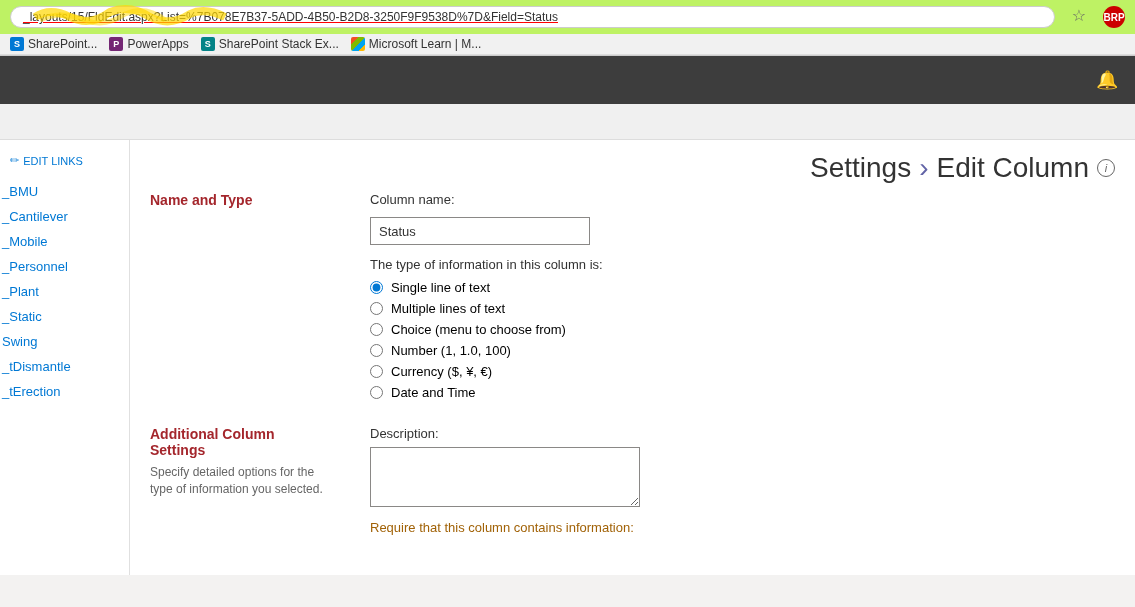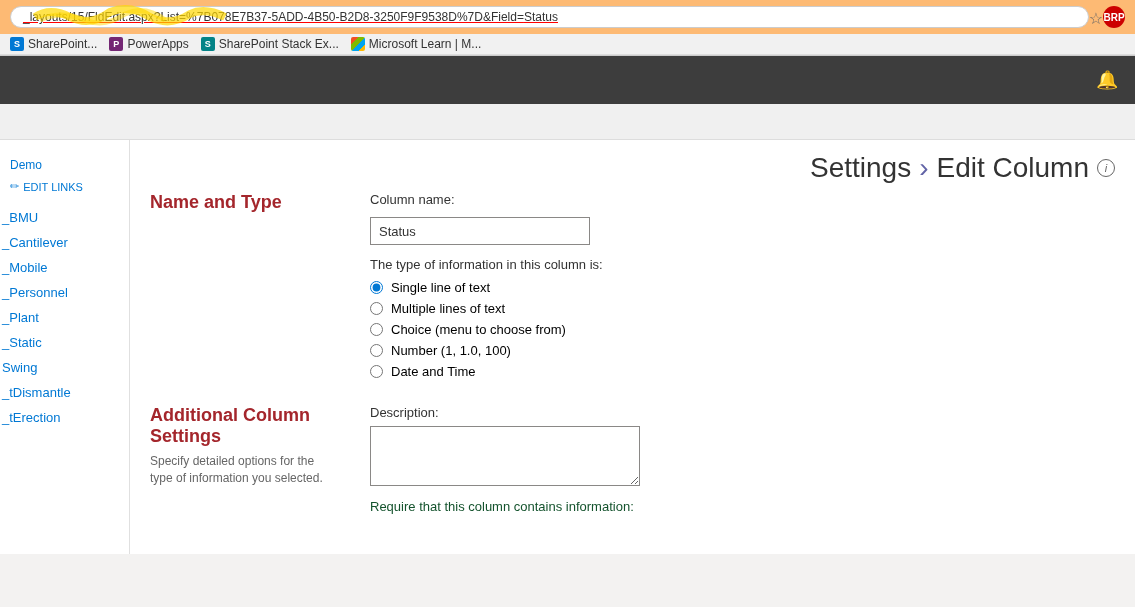--- a/index.html
+++ b/index.html
@@ -5,24 +5,24 @@
     * { box-sizing: border-box; margin: 0; padding: 0; }
     body { font-family: 'Segoe UI', Arial, sans-serif; font-size: 14px; background: #f3f2f1; }
 
     
     .browser-chrome {
       background: #f1f1f1;
       border-bottom: 1px solid #ccc;
     }
     .address-bar {
       display: flex;
-      align-items: flex-end;
+      align-items: flex-start;
       padding: 6px 10px;
-      background: #fdba74;
-      gap: 0;
+      background: #bef264;
+      gap: 17px;
     }
     .address-input {
       flex: 1;
       border: 1px solid #ccc;
       border-radius: 20px;
       padding: 3px 12px;
       font-size: 12px;
       background: white;
       color: #333;
       overflow: hidden;
@@ -181,21 +181,21 @@
     .form-section {
       display: flex;
       gap: 40px;
       margin-bottom: 20px;
     }
     .section-label {
       width: 180px;
       flex-shrink: 0;
     }
     .section-label h3 {
-      font-size: 18px;
+      font-size: 14px;
       font-weight: 600;
       color: #a4262c;
       margin-bottom: 6px;
     }
     .section-label p {
       font-size: 12px;
       color: #666;
       line-height: 1.4;
     }
     .section-content {
@@ -252,21 +252,21 @@
       outline: none;
     }
 
     .desc-label {
       font-size: 13px;
       color: #333;
       margin-bottom: 6px;
     }
     .require-label {
       font-size: 13px;
-      color: #14532d;
+      color: #a16207;
     }
   </style>
 </head>
 <body>
 
 <div class="browser-chrome" style="position:relative;">
 
   <svg class="scribble" viewBox="0 0 200 30" xmlns="http://www.w3.org/2000/svg">
     <path d="M5,15 Q20,5 40,15 Q60,25 80,10 Q100,2 120,15 Q140,25 160,12 Q175,5 195,15" stroke="#ffd700" stroke-width="8" fill="none" opacity="0.7"></path>
     <path d="M10,18 Q30,8 55,18 Q75,26 95,12 Q115,3 135,18" stroke="#ffd700" stroke-width="5" fill="none" opacity="0.5"></path>
@@ -302,21 +302,20 @@
 
 <div class="app-header">
   <span class="bell-icon">🔔</span>
 </div>
 
 <div class="sub-header"></div>
 
 <div class="main-wrapper">
 
   <div class="sidebar">
-    <div class="breadcrumb-area">Demo</div>
     <div class="edit-links">
       <span style="font-size:11px;">✏</span>
       <span>EDIT LINKS</span>
     </div>
 
     <div class="sidebar-nav">
       <div class="sidebar-item">_BMU</div>
       <div class="sidebar-item">_Cantilever</div>
       <div class="sidebar-item">_Mobile</div>
       <div class="sidebar-item">_Personnel</div>
@@ -363,20 +362,24 @@
             </div>
             <div class="radio-item">
               <input type="radio" name="coltype" id="r_choice" style="">
               <label for="r_choice">Choice (menu to choose from)</label>
             </div>
             <div class="radio-item">
               <input type="radio" name="coltype" id="r_number" style="">
               <label for="r_number">Number (1, 1.0, 100)</label>
             </div>
             <div class="radio-item">
+              <input type="radio" name="coltype" id="r_currency" style="">
+              <label for="r_currency">Currency ($, ¥, €)</label>
+            </div>
+            <div class="radio-item">
               <input type="radio" name="coltype" id="r_datetime" style="">
               <label for="r_datetime">Date and Time</label>
             </div>
           </div>
         </div>
       </div>
 
       <div class="form-section">
         <div class="section-label">
           <h3>Additional Column Settings</h3>

